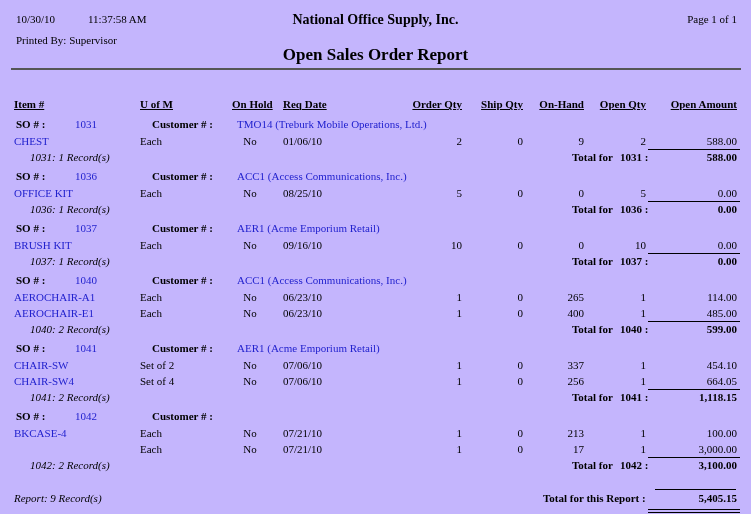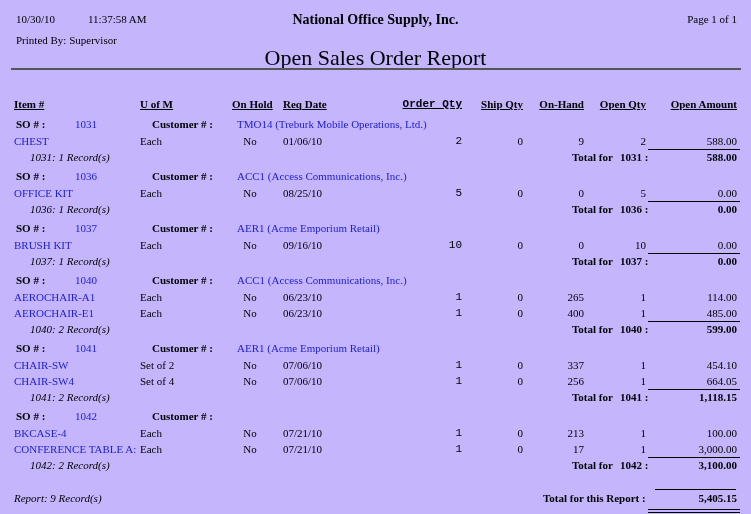--- a/index.html
+++ b/index.html
@@ -10,38 +10,38 @@
     font-family:"Liberation Serif","DejaVu Serif",serif;
     font-size:11px;color:#000;
     overflow:hidden;
   }
   
   .hdr-date{position:absolute;left:16px;top:13px;}
   .hdr-time{position:absolute;left:88px;top:13px;}
   .hdr-company{position:absolute;left:0;right:0;top:12px;text-align:center;font-weight:bold;font-size:14px;}
   .hdr-page{position:absolute;right:14px;top:13px;}
   .hdr-printedby{position:absolute;left:16px;top:34px;}
-  .hdr-title{position:absolute;left:0;right:0;top:45px;text-align:center;font-weight:normal;font-size:22px;}
+  .hdr-title{position:absolute;left:0;right:0;top:45px;text-align:center;font-weight:bold;font-size:17px;}
   .hdr-rule{position:absolute;left:11px;right:10px;top:68px;border-top:2px solid #555;}
   
   .table{position:absolute;left:0;top:96px;width:751px;}
   .row{position:relative;height:16px;line-height:16px;white-space:nowrap;}
   .row span{position:absolute;white-space:nowrap;}
   .thead{height:17px;line-height:17px;}
   .thead span{font-weight:bold;text-decoration:underline;}
   .bold{font-weight:bold;}
   .blue{color:#2222CE;}
   
   .c-item{left:14px;}
   .c-uom{left:140px;}
   .c-hold{left:228px;width:44px;text-align:center;}
   .h-hold{left:232px;}
   .c-req{left:283px;}
   
-  .c-oqty{right:289px;text-align:center;font-family:Liberation Mono, monospace;}
+  .c-oqty{right:289px;text-align:center;}
   .c-sqty{right:228px;text-align:right;}
   .c-ohand{right:167px;text-align:right;}
   .c-openq{right:105px;text-align:right;}
   .c-amt{right:14px;text-align:right;}
   
   .group{margin-top:3px;}
   .so-row{height:17px;line-height:17px;}
   .so-label{left:16px;}
   .so-num{left:75px;}
   .cust-label{left:152px;}
@@ -269,21 +269,20 @@
     <span class="c-hold">No</span>
     <span class="c-req">07/21/10</span>
     <span class="c-oqty">1</span>
     <span class="c-sqty">0</span>
     <span class="c-ohand">213</span>
     <span class="c-openq">1</span>
     <span class="c-amt">100.00</span>
   </div>
 
   <div class="row item-row">
-    <span class="c-item blue">CONFERENCE TABLE A:</span>
     <span class="c-uom">Each</span>
     <span class="c-hold">No</span>
     <span class="c-req">07/21/10</span>
     <span class="c-oqty">1</span>
     <span class="c-sqty">0</span>
     <span class="c-ohand">17</span>
     <span class="c-openq">1</span>
     <span class="c-amt">3,000.00</span>
   </div>
 </div>

